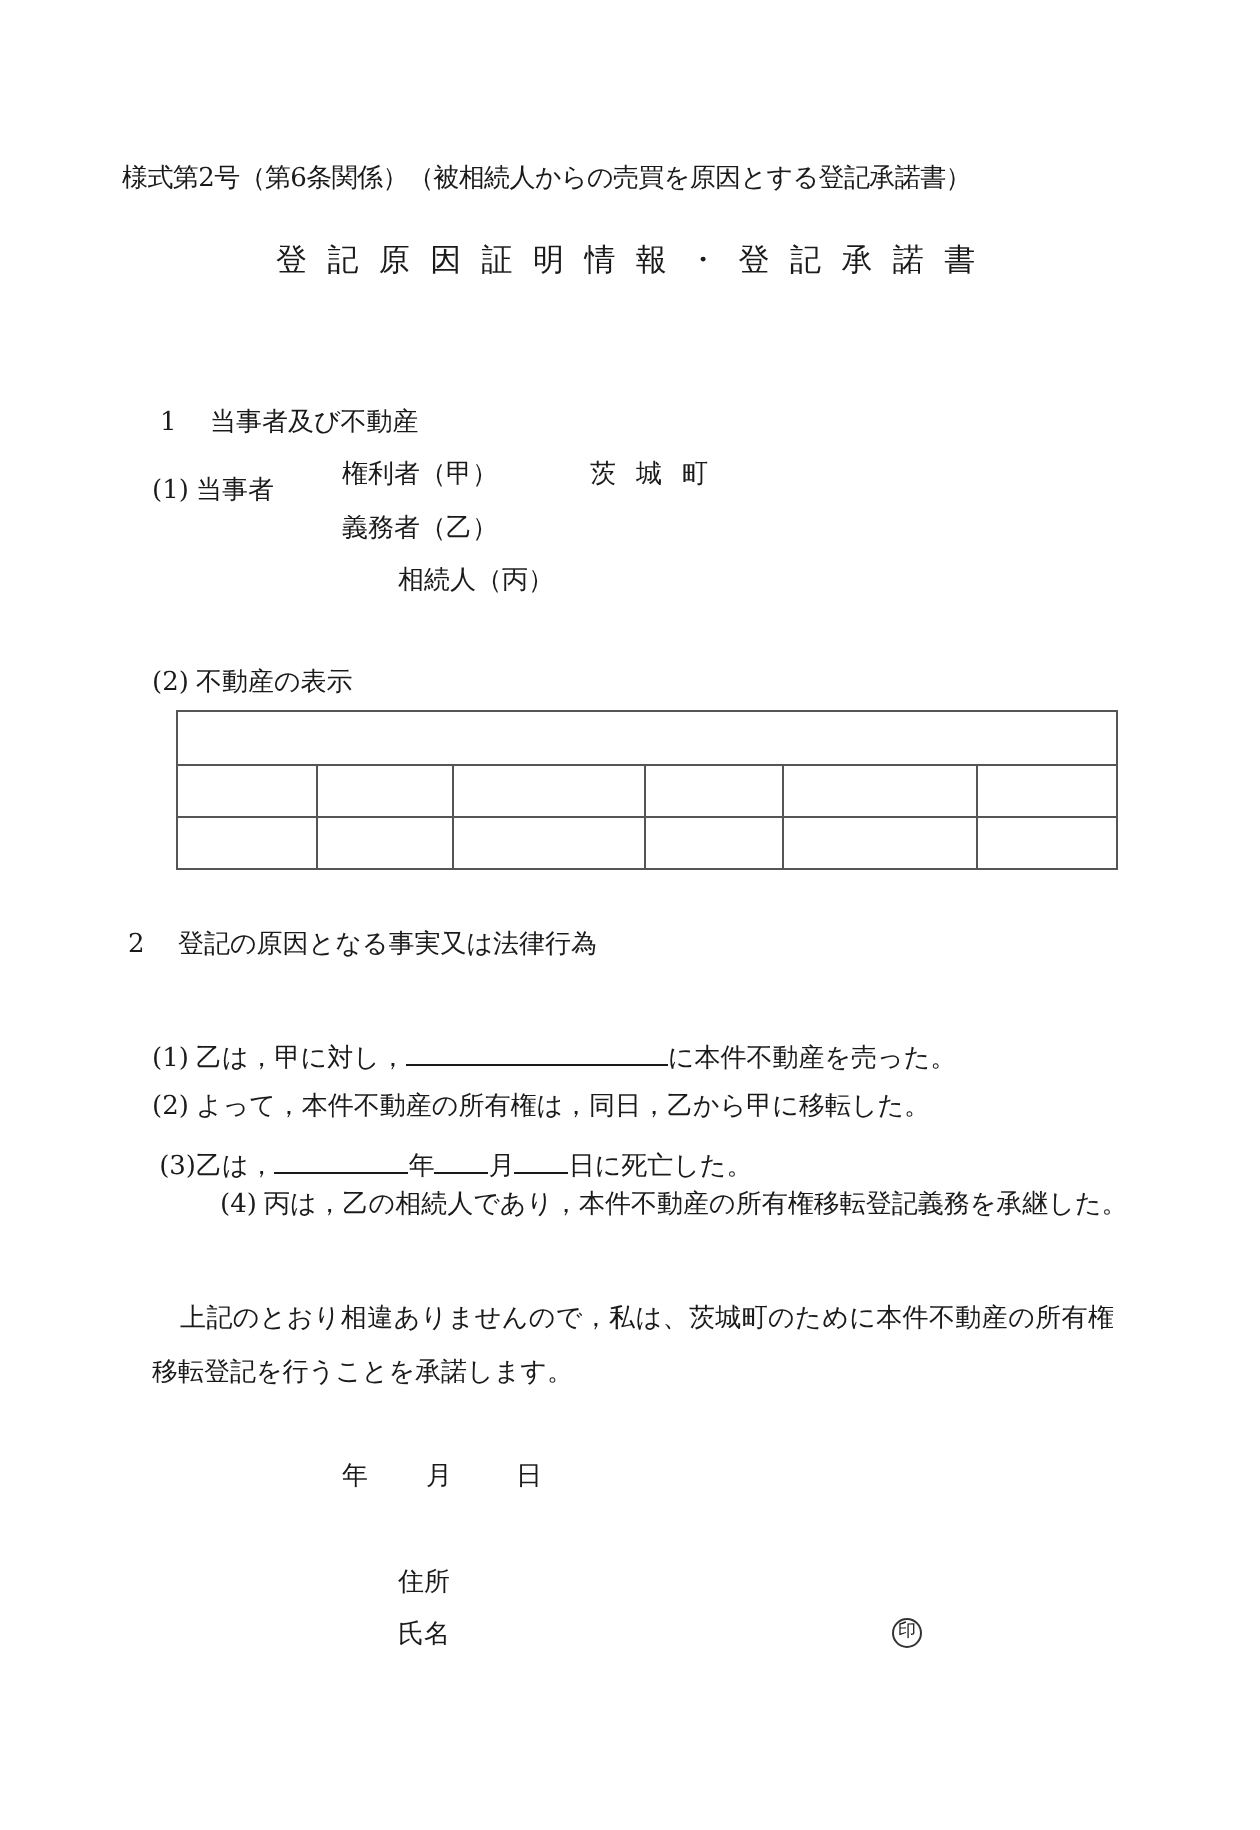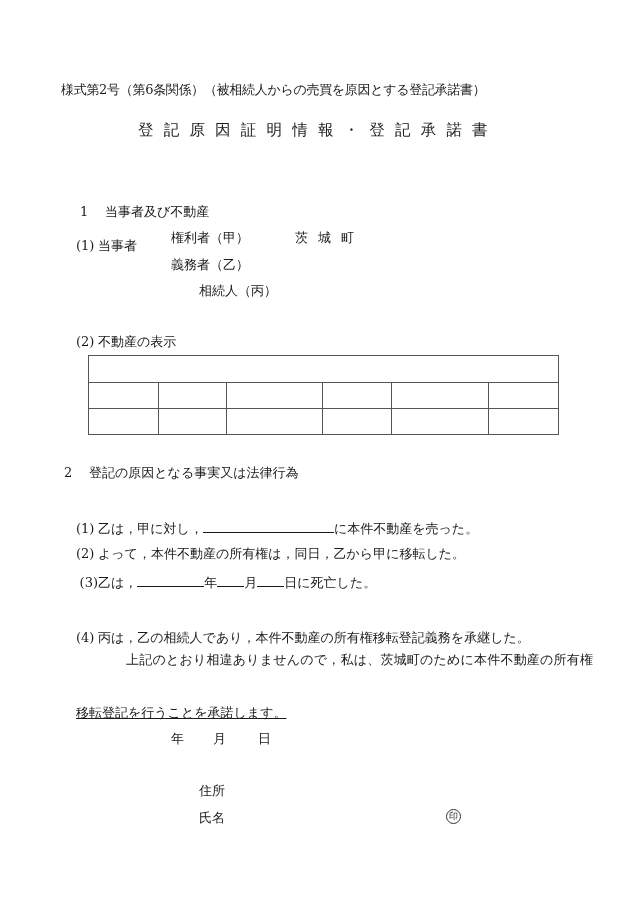--- a/index.html
+++ b/index.html
@@ -53,26 +53,26 @@
     table#property-table tr.top-row td { height: 26px; }
 
     #sec2-heading { left: 64px; top: 465px; }
     #sec2-heading .num { display:inline-block; width: 25px; }
 
     .item { left: 76px; }
     .item .num { display:inline-block; width: 22px; }
     #item1 { top: 519px; }
     #item2 { top: 546px; }
     #item3 { top: 573px; text-align: right; }
-    #item4 { top: 630px; }
+    #item4 { top: 595px; margin-left: 34px; }
 
     .blank { display:inline-block; border-bottom: 1px solid #1a1a1a; height: 13px; vertical-align: baseline; }
 
-    #consent-line1 { left: 90px; top: 652px; letter-spacing: 0.2px; margin-left: 36px; }
-    #consent-line2 { left: 76px; top: 705px; text-decoration: underline; }
+    #consent-line1 { left: 90px; top: 652px; letter-spacing: 0.2px; }
+    #consent-line2 { left: 76px; top: 679px; }
 
     #date-line { left: 171px; top: 731px; }
     #date-line span { display:inline-block; }
 
     #address-label { left: 199px; top: 784px; font-family: Liberation Mono, monospace; }
     #name-label { left: 199px; top: 810px; }
     #seal-mark {
       left: 446px; top: 809px;
       width: 13px; height: 13px;
       border: 1px solid #333;

